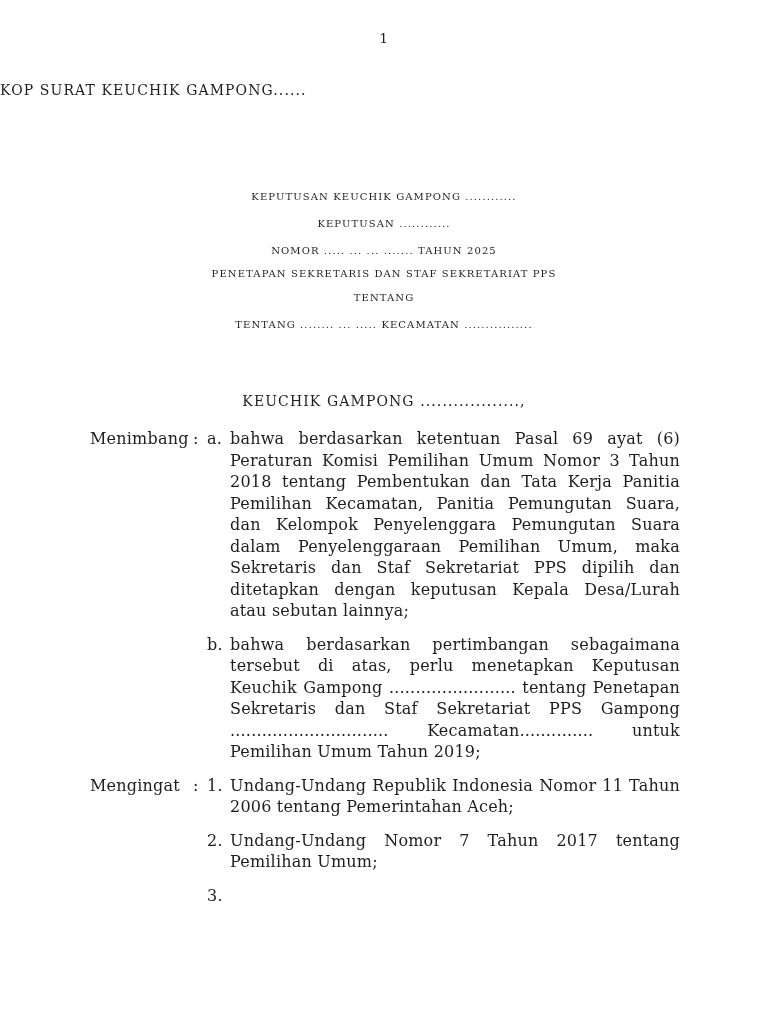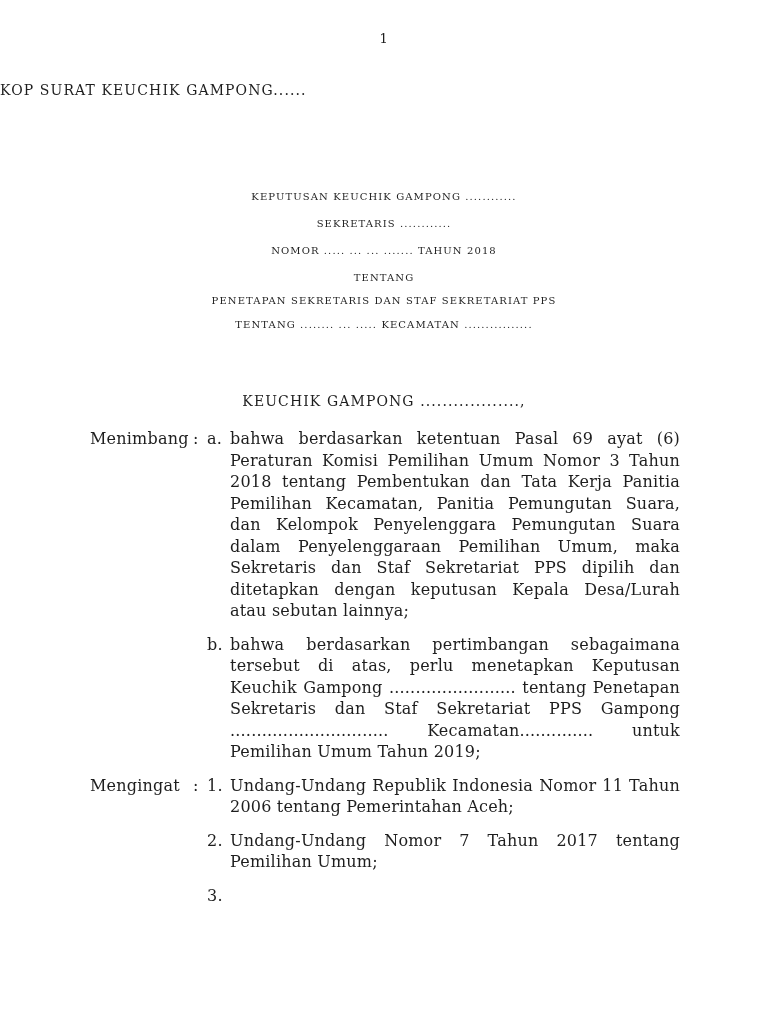--- a/index.html
+++ b/index.html
@@ -51,24 +51,24 @@
 <body>
 
 <div class="page">
 
   <div class="page-number">1</div>
 
   <div class="letterhead">KOP SURAT KEUCHIK GAMPONG......</div>
 
   <div class="title-block">
     <div class="title-line">KEPUTUSAN KEUCHIK GAMPONG ............</div>
-    <div class="title-line">SEKRETARIS ............</div>
-    <div class="title-line">NOMOR ..... ... ... ....... TAHUN 2018</div>
+    <div class="title-line">KEPUTUSAN ............</div>
+    <div class="title-line">NOMOR ..... ... ... ....... TAHUN 2025</div>
+    <div class="title-line tight">PENETAPAN SEKRETARIS DAN STAF SEKRETARIAT PPS</div>
     <div class="title-line">TENTANG</div>
-    <div class="title-line tight">PENETAPAN SEKRETARIS DAN STAF SEKRETARIAT PPS</div>
     <div class="title-line">TENTANG ........ ... .....  KECAMATAN ................</div>
   </div>
 
   <div class="salutation">KEUCHIK GAMPONG ..................,</div>
 
   <div class="clauses">
 
     <div class="clause-row">
       <div class="c-label">Menimbang</div>
       <div class="c-colon">:</div>

